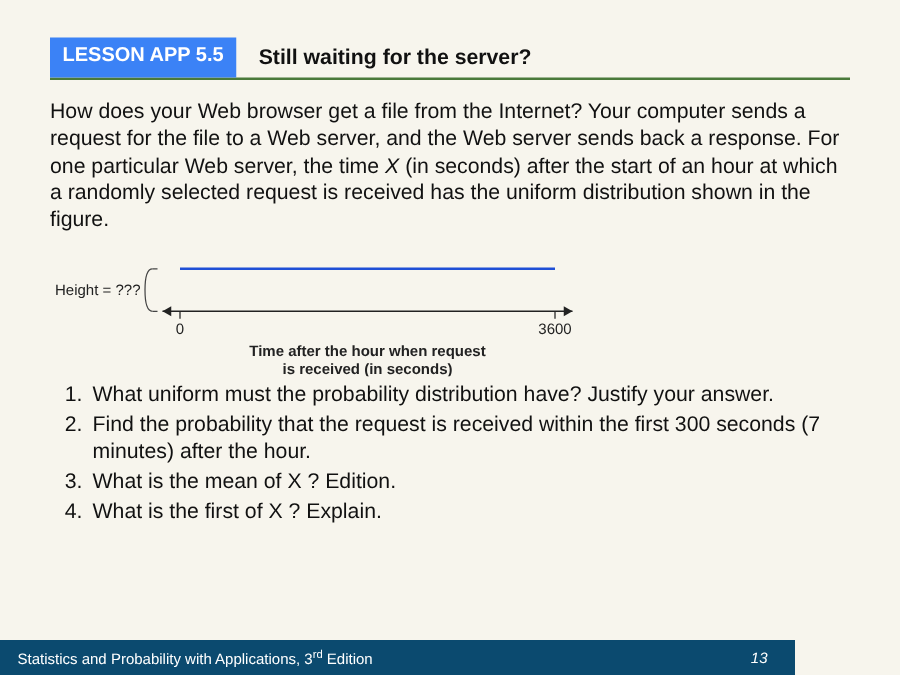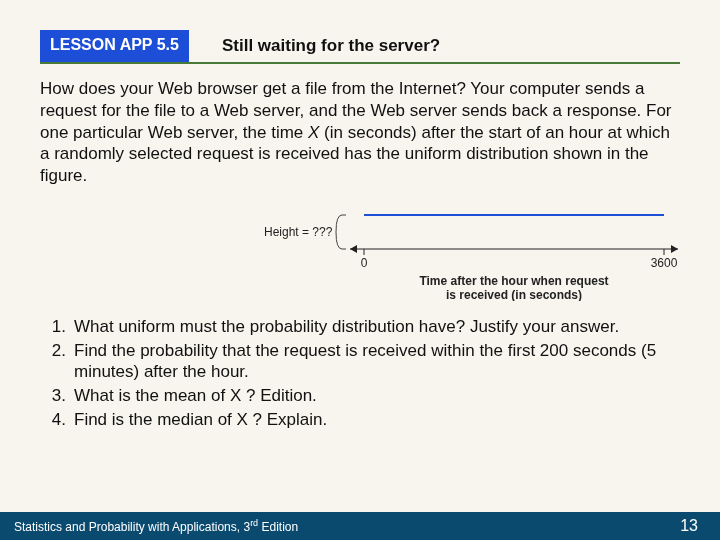--- a/index.html
+++ b/index.html
@@ -15,77 +15,76 @@
     padding: 30px 40px 0 40px;
     position: relative;
   }
   .header {
     display: flex;
     align-items: stretch;
     border-bottom: 2px solid #4a7a3a;
     margin-bottom: 14px;
   }
   .badge {
-    background: #1d4ed8;
+    background: #3b82f6;
     color: #fff;
     font-weight: bold;
     font-size: 16px;
     padding: 6px 10px;
     white-space: nowrap;
   }
   .title {
     font-weight: bold;
     font-size: 17px;
     color: #111;
     padding: 6px 0 6px 18px;
-    margin-left: 15px;
   }
   .bodytext {
     font-size: 17px;
     color: #111;
     line-height: 1.28;
     margin: 0 0 14px 0;
   }
   .bodytext i { font-style: italic; }
   .figwrap {
     display: flex;
-    justify-content: flex-end;
-    margin: 8px 0 15px 0;
+    justify-content: flex-start;
+    margin: 8px 0 4px 0;
   }
   .questions {
     font-size: 17px;
     color: #111;
     line-height: 1.28;
   }
   .q {
     display: flex;
     margin-bottom: 2px;
   }
   .qnum {
     width: 34px;
     text-align: right;
     padding-right: 8px;
     flex-shrink: 0;
   }
   .qtext { flex: 1; }
   .footer {
     position: absolute;
     left: 0; bottom: 0;
-    width: 720px; height: 28px;
+    width: 636px; height: 28px;
     background: #0b4a6f;
     color: #fff;
     font-size: 12px;
     display: flex;
     align-items: center;
     justify-content: space-between;
     padding: 0 22px 0 14px;
     margin-top: 40px;
   }
   .footer sup { font-size: 9px; }
-  .pagenum { font-size: 16px; }
+  .pagenum { font-size: 12px; font-style: italic; }
 </style>
 </head>
 <body>
 
 <div class="page">
 
   <div class="header">
     <div class="badge">LESSON APP 5.5</div>
     <div class="title">Still waiting for the server?</div>
   </div>
@@ -113,29 +112,29 @@
       </svg>
   </div>
 
   <div class="questions">
     <div class="q">
       <div class="qnum">1.</div>
       <div class="qtext">What uniform must the probability distribution have? Justify your answer.</div>
     </div>
     <div class="q">
       <div class="qnum">2.</div>
-      <div class="qtext">Find the probability that the request is received within the first 200 seconds (5 minutes) after the hour.</div>
+      <div class="qtext">Find the probability that the request is received within the first 300 seconds (7 minutes) after the hour.</div>
     </div>
     <div class="q">
       <div class="qnum">3.</div>
       <div class="qtext">What is the mean of X ? Edition.</div>
     </div>
     <div class="q">
       <div class="qnum">4.</div>
-      <div class="qtext">Find is the median of X ? Explain.</div>
+      <div class="qtext">What is the first of X ? Explain.</div>
     </div>
   </div>
 
 </div>
 
 <div class="footer">
   <div>
     <span>Statistics and Probability with Applications, 3</span><sup>rd</sup><span> Edition</span>
   </div>
   <div class="pagenum">13</div>

